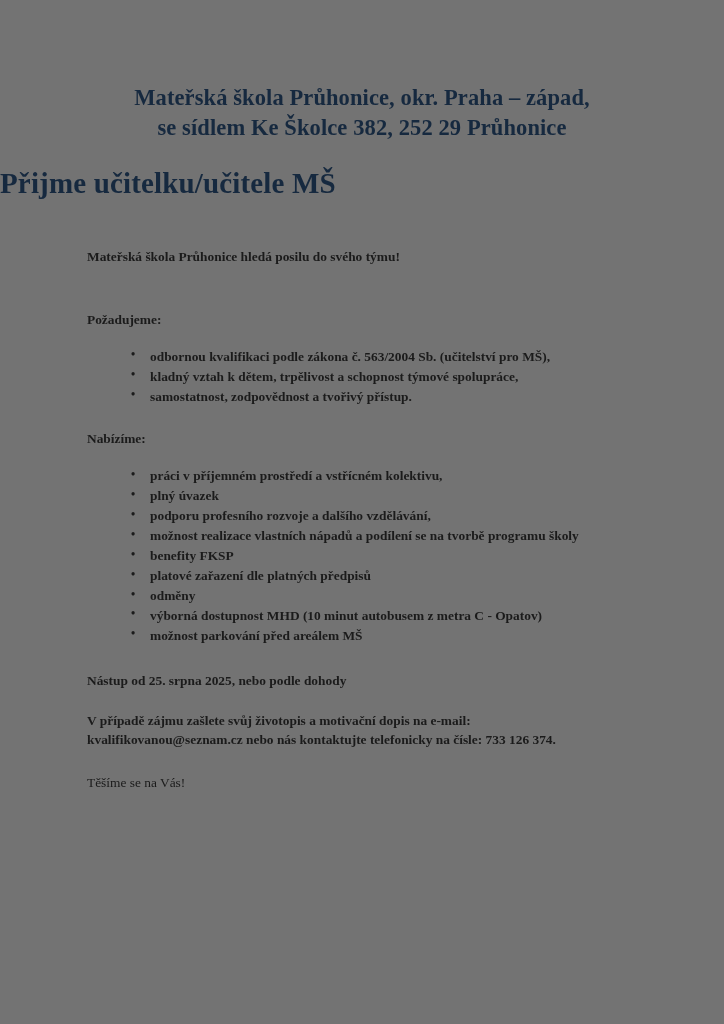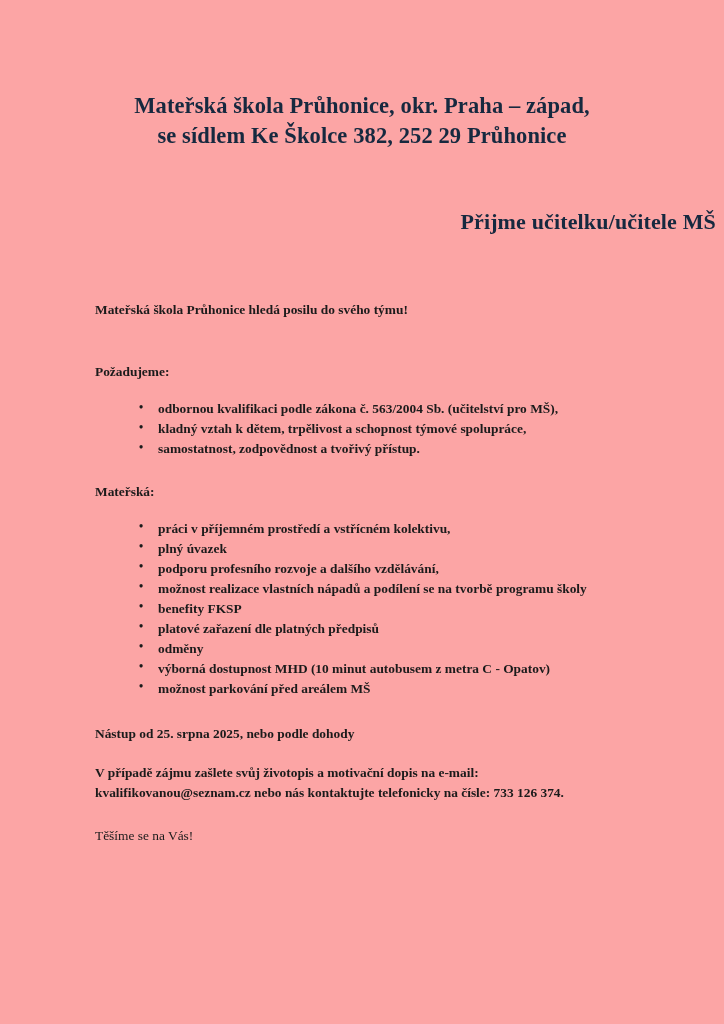--- a/index.html
+++ b/index.html
@@ -14,53 +14,53 @@
     position: relative;
     overflow: hidden;
     font-family: "Liberation Serif", "DejaVu Serif", serif;
     color: #1b1b1b;
     -webkit-font-smoothing: antialiased;
   }
 
   .page {
     position: absolute;
     inset: 0;
-    background: #fca5a5;
-    padding: 8px;
+    background: #737373;
+    padding: 0;
   }
 
   
   .masthead {
     text-align: center;
     color: #16293f;
     font-weight: bold;
     font-size: 22.5px;
     line-height: 1.32;
     letter-spacing: 0.1px;
     padding: 83px 58px 0 58px;
   }
   .masthead .line {
     display: block;
     white-space: nowrap;
   }
 
   
   .headline {
-    text-align: right;
+    text-align: left;
     color: #16293f;
     font-weight: bold;
-    font-size: 22px;
+    font-size: 29px;
     line-height: 1.2;
-    margin-top: 59px;
+    margin-top: 24px;
     letter-spacing: 0.15px;
   }
 
   
   .body-block {
-    margin-top: 64px;
+    margin-top: 46px;
     padding-left: 87px;
     padding-right: 100px;
   }
 
   p.para {
     margin: 0;
     font-size: 13.4px;
     line-height: 1.47;
   }
   p.para.bold {
@@ -123,21 +123,21 @@
     <div class="gap-sm"></div>
 
     <ul class="bullets">
       <li>odbornou kvalifikaci podle zákona č. 563/2004 Sb. (učitelství pro MŠ),</li>
       <li>kladný vztah k dětem, trpělivost a schopnost týmové spolupráce,</li>
       <li>samostatnost, zodpovědnost a tvořivý přístup.</li>
     </ul>
 
     <div class="gap-lg"></div>
 
-    <p class="para bold">Mateřská:</p>
+    <p class="para bold">Nabízíme:</p>
 
     <div class="gap-sm"></div>
 
     <ul class="bullets">
       <li>práci v příjemném prostředí a vstřícném kolektivu,</li>
       <li>plný úvazek</li>
       <li>podporu profesního rozvoje a dalšího vzdělávání,</li>
       <li>možnost realizace vlastních nápadů a podílení se na tvorbě programu školy</li>
       <li>benefity FKSP</li>
       <li>platové zařazení dle platných předpisů</li>

